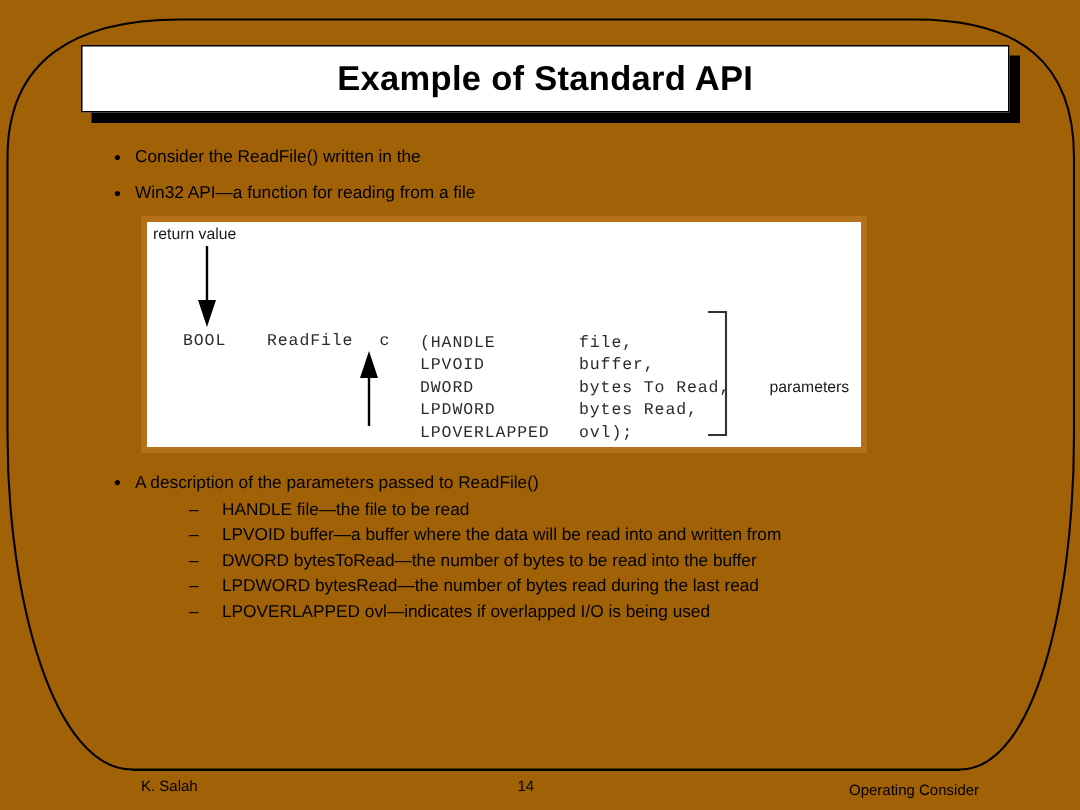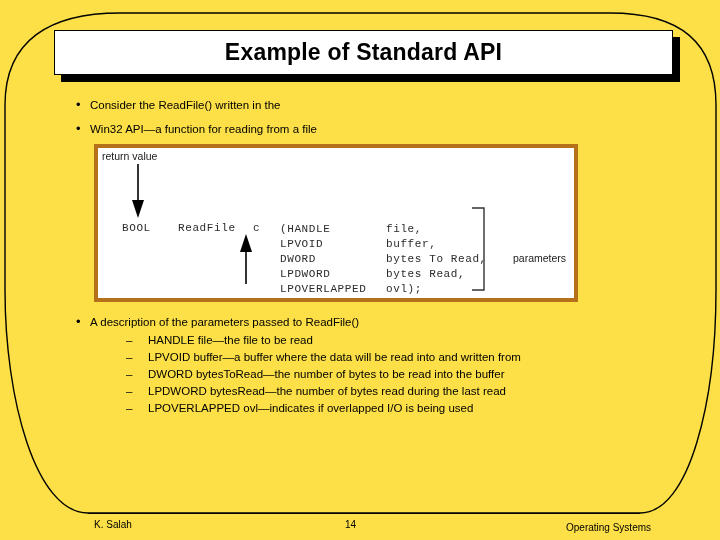--- a/index.html
+++ b/index.html
@@ -11,21 +11,21 @@
     width: 720px;
     height: 540px;
     font-family: "Liberation Sans", sans-serif;
     overflow: hidden;
   }
 
   #slide {
     position: relative;
     width: 720px;
     height: 540px;
-    background: #fde047;
+    background: #a16207;
   }
 
   
   #frame {
     position: absolute;
     left: 0; top: 0;
     width: 720px; height: 540px;
     pointer-events: none;
   }
 
@@ -268,15 +268,15 @@
     </div>
     <div class="sub-row">
       <span class="sub-dash">–</span>
       <span class="sub-text">LPOVERLAPPED ovl—indicates if overlapped I/O is being used</span>
     </div>
   </div>
 
   <div id="footer-line"></div>
   <span class="footer-text" id="footer-author">K. Salah</span>
   <span class="footer-text" id="footer-page">14</span>
-  <span class="footer-text" id="footer-course">Operating Systems</span>
+  <span class="footer-text" id="footer-course">Operating Consider</span>
 
 </div>
 
 </body></html>

